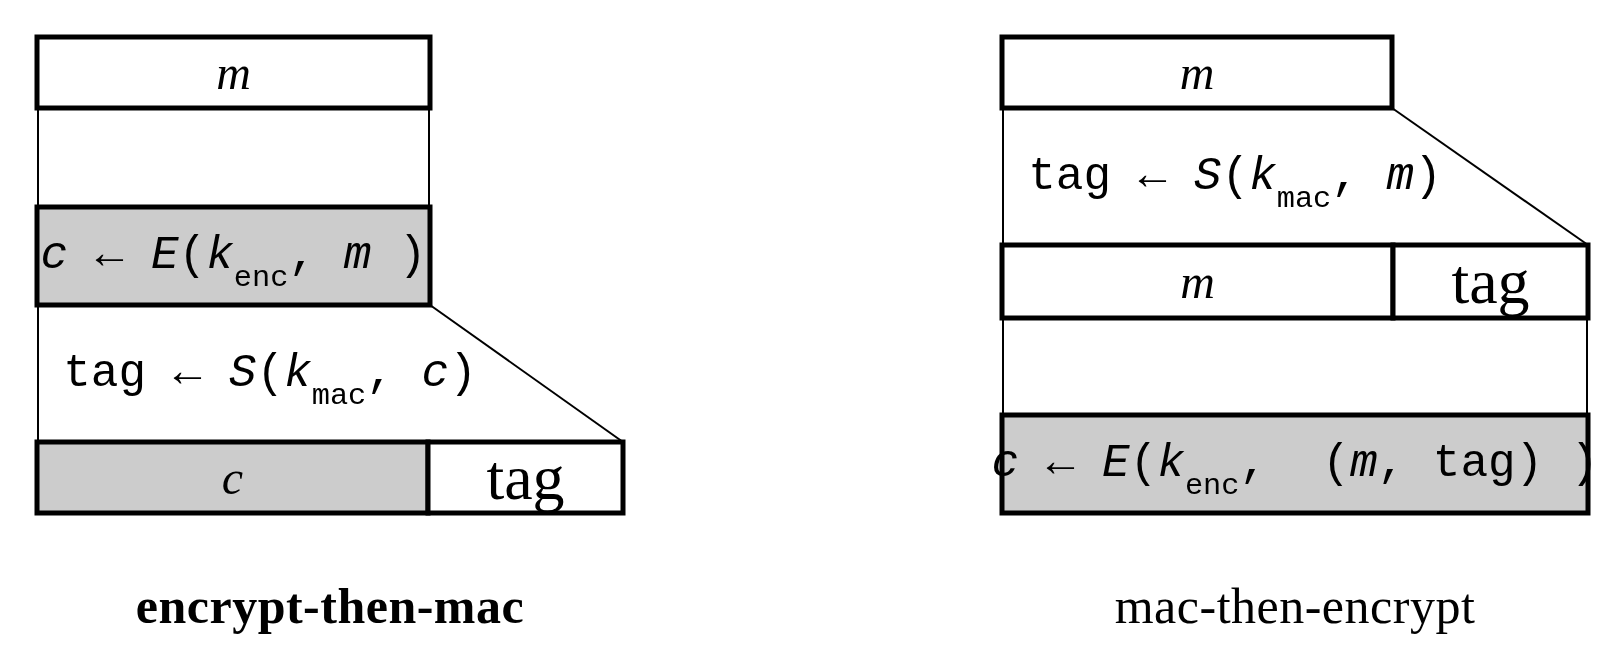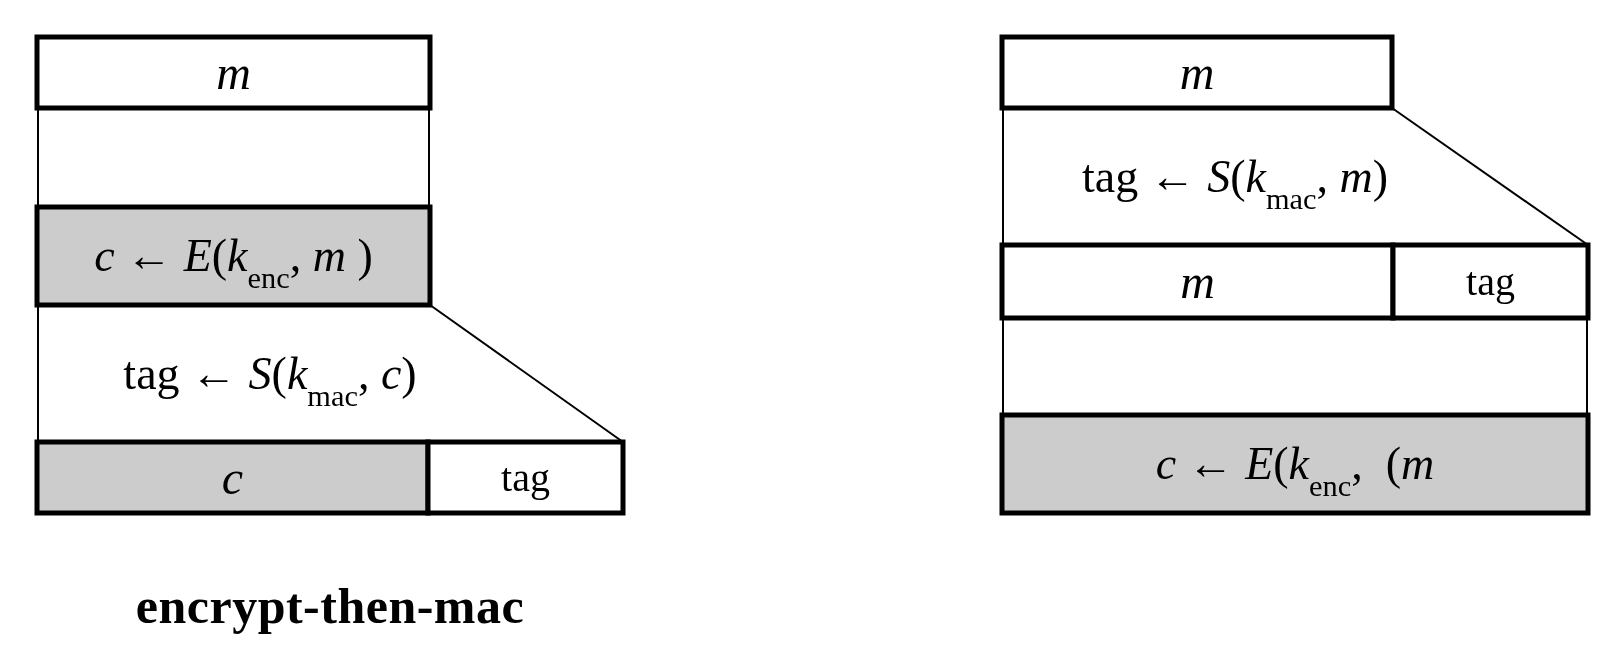--- a/index.html
+++ b/index.html
@@ -17,22 +17,22 @@
     color:var(--txt);
     overflow:hidden;
   }
   .lines{position:absolute;left:0;top:0;width:1614px;height:648px;}
   .txt{
     position:absolute;
     display:flex;align-items:center;justify-content:center;
     line-height:1;white-space:pre;
   }
   .letter{font-size:48px;font-style:italic;}
-  .roman{font-size:40px;font-style:normal;}
-  .formula{font-size:46px;}
+  .roman{font-size:64px;font-style:normal;}
+  .formula{font-size:46px;font-family:Liberation Mono, monospace;}
   .caption{font-size:50px;letter-spacing:0.5px;}
   .seg-it{font-style:italic;}
   .seg-rm{font-style:normal;}
   .seg-sub{font-style:normal;font-size:0.66em;vertical-align:-0.22em;margin-top:45px;}
 </style>
 </head>
 <body>
 
 <div class="canvas">
 
@@ -70,16 +70,17 @@
   <div class="txt caption" style="left:37px;top:570px;width:586px;height:72px;font-weight:bold;">encrypt-then-mac</div>
 
   <div class="txt letter" style="left:1002px;top:37px;width:390px;height:71px;">m</div>
 
   <div class="txt formula" style="left:1010px;top:108px;width:450px;height:137px;"><span class="seg-rm">tag ← </span><span class="seg-it">S</span><span class="seg-rm">(</span><span class="seg-it">k</span><span class="seg-sub">mac</span><span class="seg-rm">, </span><span class="seg-it">m</span><span class="seg-rm">)</span></div>
 
   <div class="txt letter" style="left:1002px;top:245px;width:391px;height:73px;">m</div>
 
   <div class="txt roman" style="left:1393px;top:245px;width:195px;height:73px;">tag</div>
 
-  <div class="txt formula" style="left:1002px;top:415px;width:586px;height:98px;"><span class="seg-it">c</span><span class="seg-rm"> ← </span><span class="seg-it">E</span><span class="seg-rm">(</span><span class="seg-it">k</span><span class="seg-sub">enc</span><span class="seg-rm">,  (</span><span class="seg-it">m</span></div>
+  <div class="txt formula" style="left:1002px;top:415px;width:586px;height:98px;"><span class="seg-it">c</span><span class="seg-rm"> ← </span><span class="seg-it">E</span><span class="seg-rm">(</span><span class="seg-it">k</span><span class="seg-sub">enc</span><span class="seg-rm">,  (</span><span class="seg-it">m</span><span class="seg-rm">, tag) )</span></div>
 
+  <div class="txt caption" style="left:1002px;top:570px;width:586px;height:72px;">mac-then-encrypt</div>
 
 </div>
 
 </body></html>

